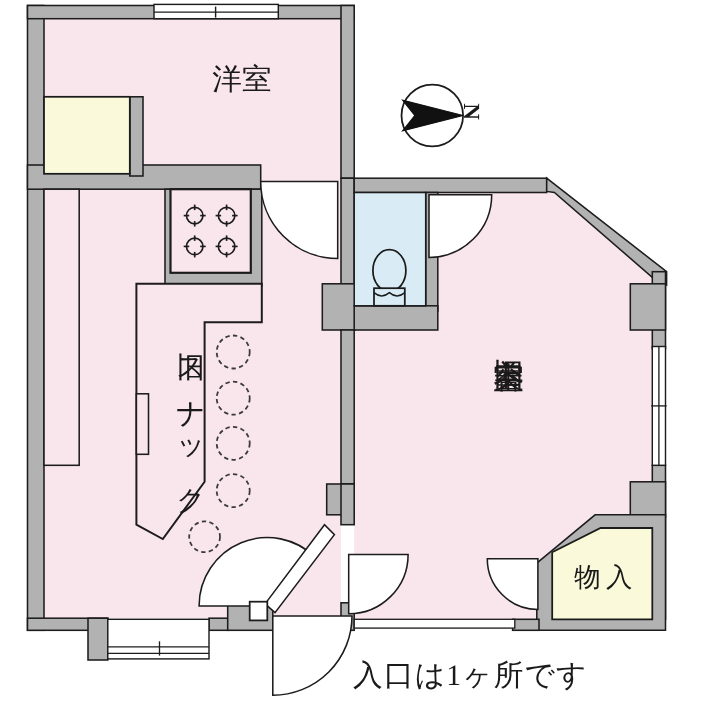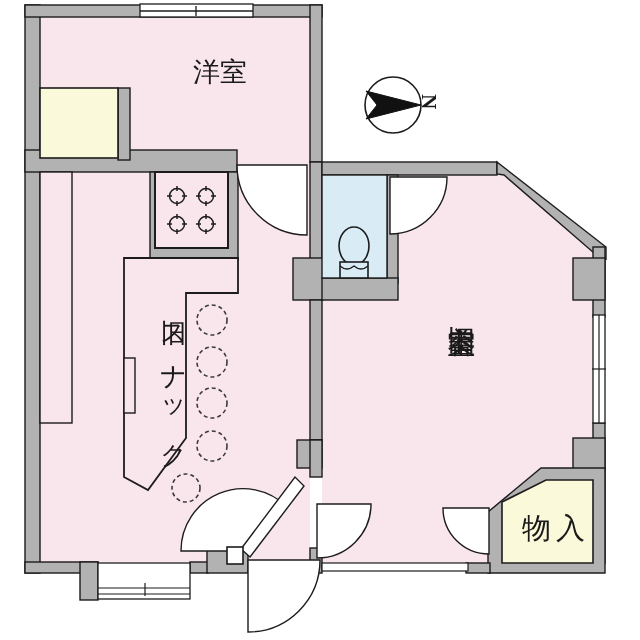--- a/index.html
+++ b/index.html
@@ -4,21 +4,21 @@
 <style>
   html,body{margin:0;padding:0;background:#ffffff;}
   #stage{position:relative;width:640px;height:640px;background:#ffffff;overflow:hidden;
          font-family:"Liberation Serif","DejaVu Serif",serif;text-decoration:underline;}
   #plan-svg{position:absolute;left:0;top:0;}
   .lbl{position:absolute;color:#1a1a1a;white-space:pre;}
   .v{writing-mode:vertical-rl;text-orientation:upright;}
   .lbl-yoshitsu{left:150px;top:57px;width:140px;text-align:center;font-size:27px;line-height:1.17;}
   .lbl-snack{left:156px;top:299px;font-size:26px;letter-spacing:9px;}
   .lbl-biyo{left:442px;top:303px;font-size:28px;letter-spacing:1px;}
-  .lbl-mono{left:522px;top:509px;font-size:29px;letter-spacing:5px;}
+  .lbl-mono{left:522px;top:509px;font-size:24px;letter-spacing:5px;}
   .lbl-note{left:321px;top:596px;font-size:27px;letter-spacing:1px;}
   .lbl-north{left:421px;top:89px;font-size:21px;font-weight:bold;transform:rotate(90deg);}
 </style>
 </head>
 <body>
 
 <div id="stage">
 <svg id="plan-svg" width="640" height="640" viewBox="0 0 640 640">
 
   <polygon points="40,17 310,17 310,562 40,562" fill="#f9e5ec"></polygon>
@@ -137,14 +137,15 @@
   <g>
     <circle cx="393" cy="105" r="28" fill="#ffffff" stroke="#1c1c1c" stroke-width="1.6"></circle>
     <polygon points="421,105 366,91 377,105 366,119" fill="#111111" stroke="#111111" stroke-width="1"></polygon>
   </g>
 </svg>
 
   <div class="lbl lbl-yoshitsu"><span>洋室</span><br></div>
   <div class="lbl v lbl-snack">旧スナック</div>
   <div class="lbl v lbl-biyo">旧美容室</div>
   <div class="lbl lbl-mono">物入</div>
+  <div class="lbl lbl-note">入口は1ヶ所です</div>
   <div class="lbl lbl-north">N</div>
 </div>
 
 </body></html>

